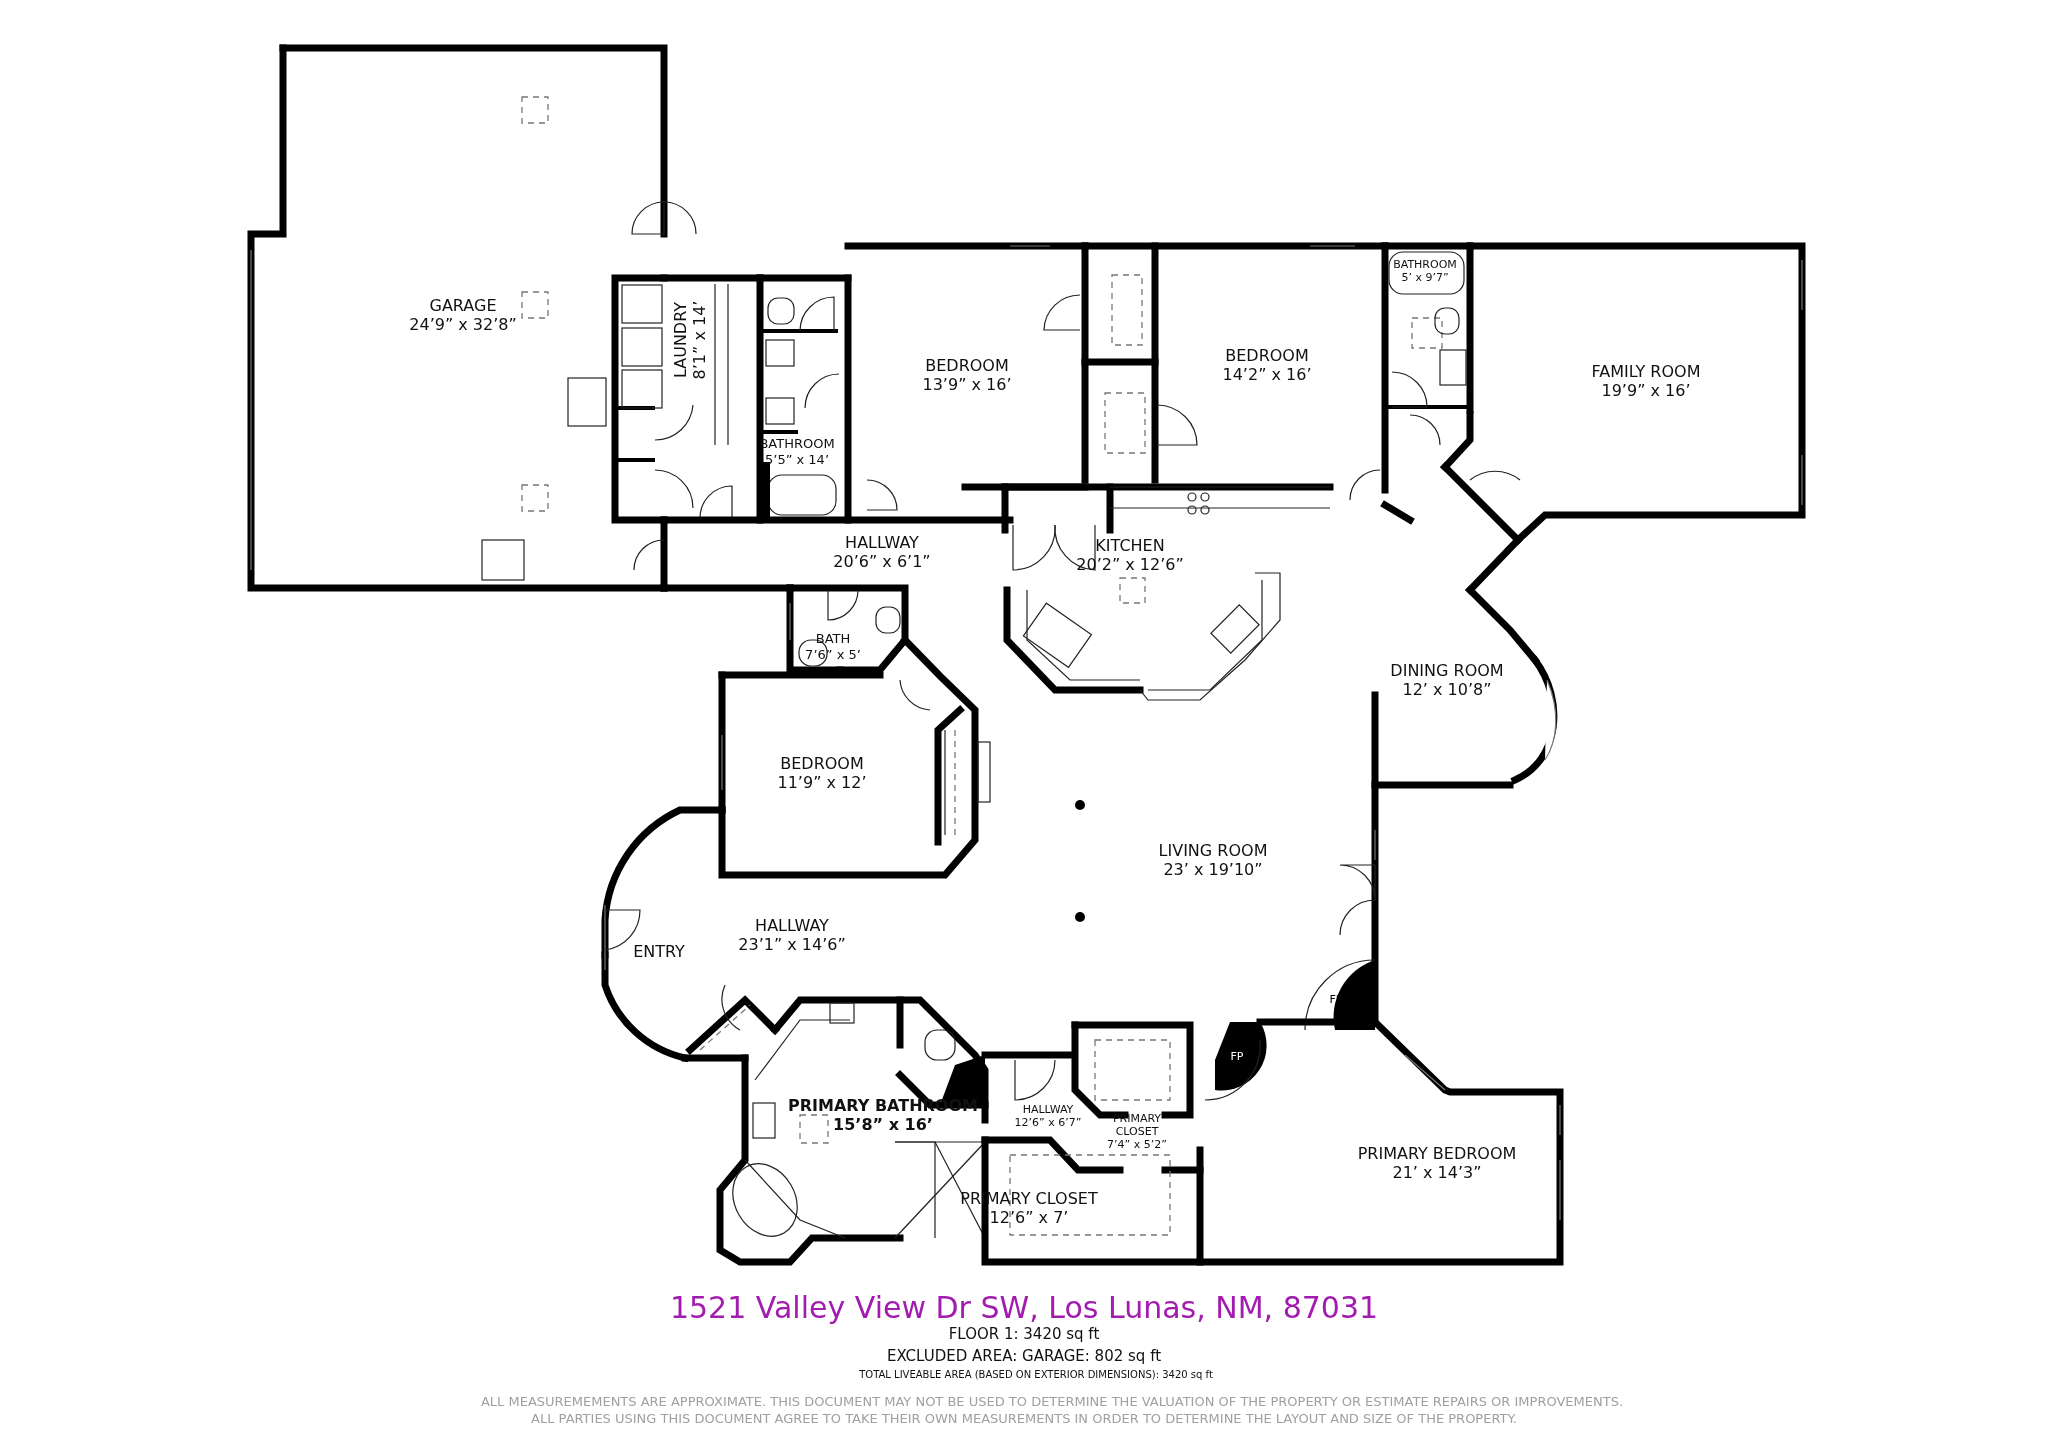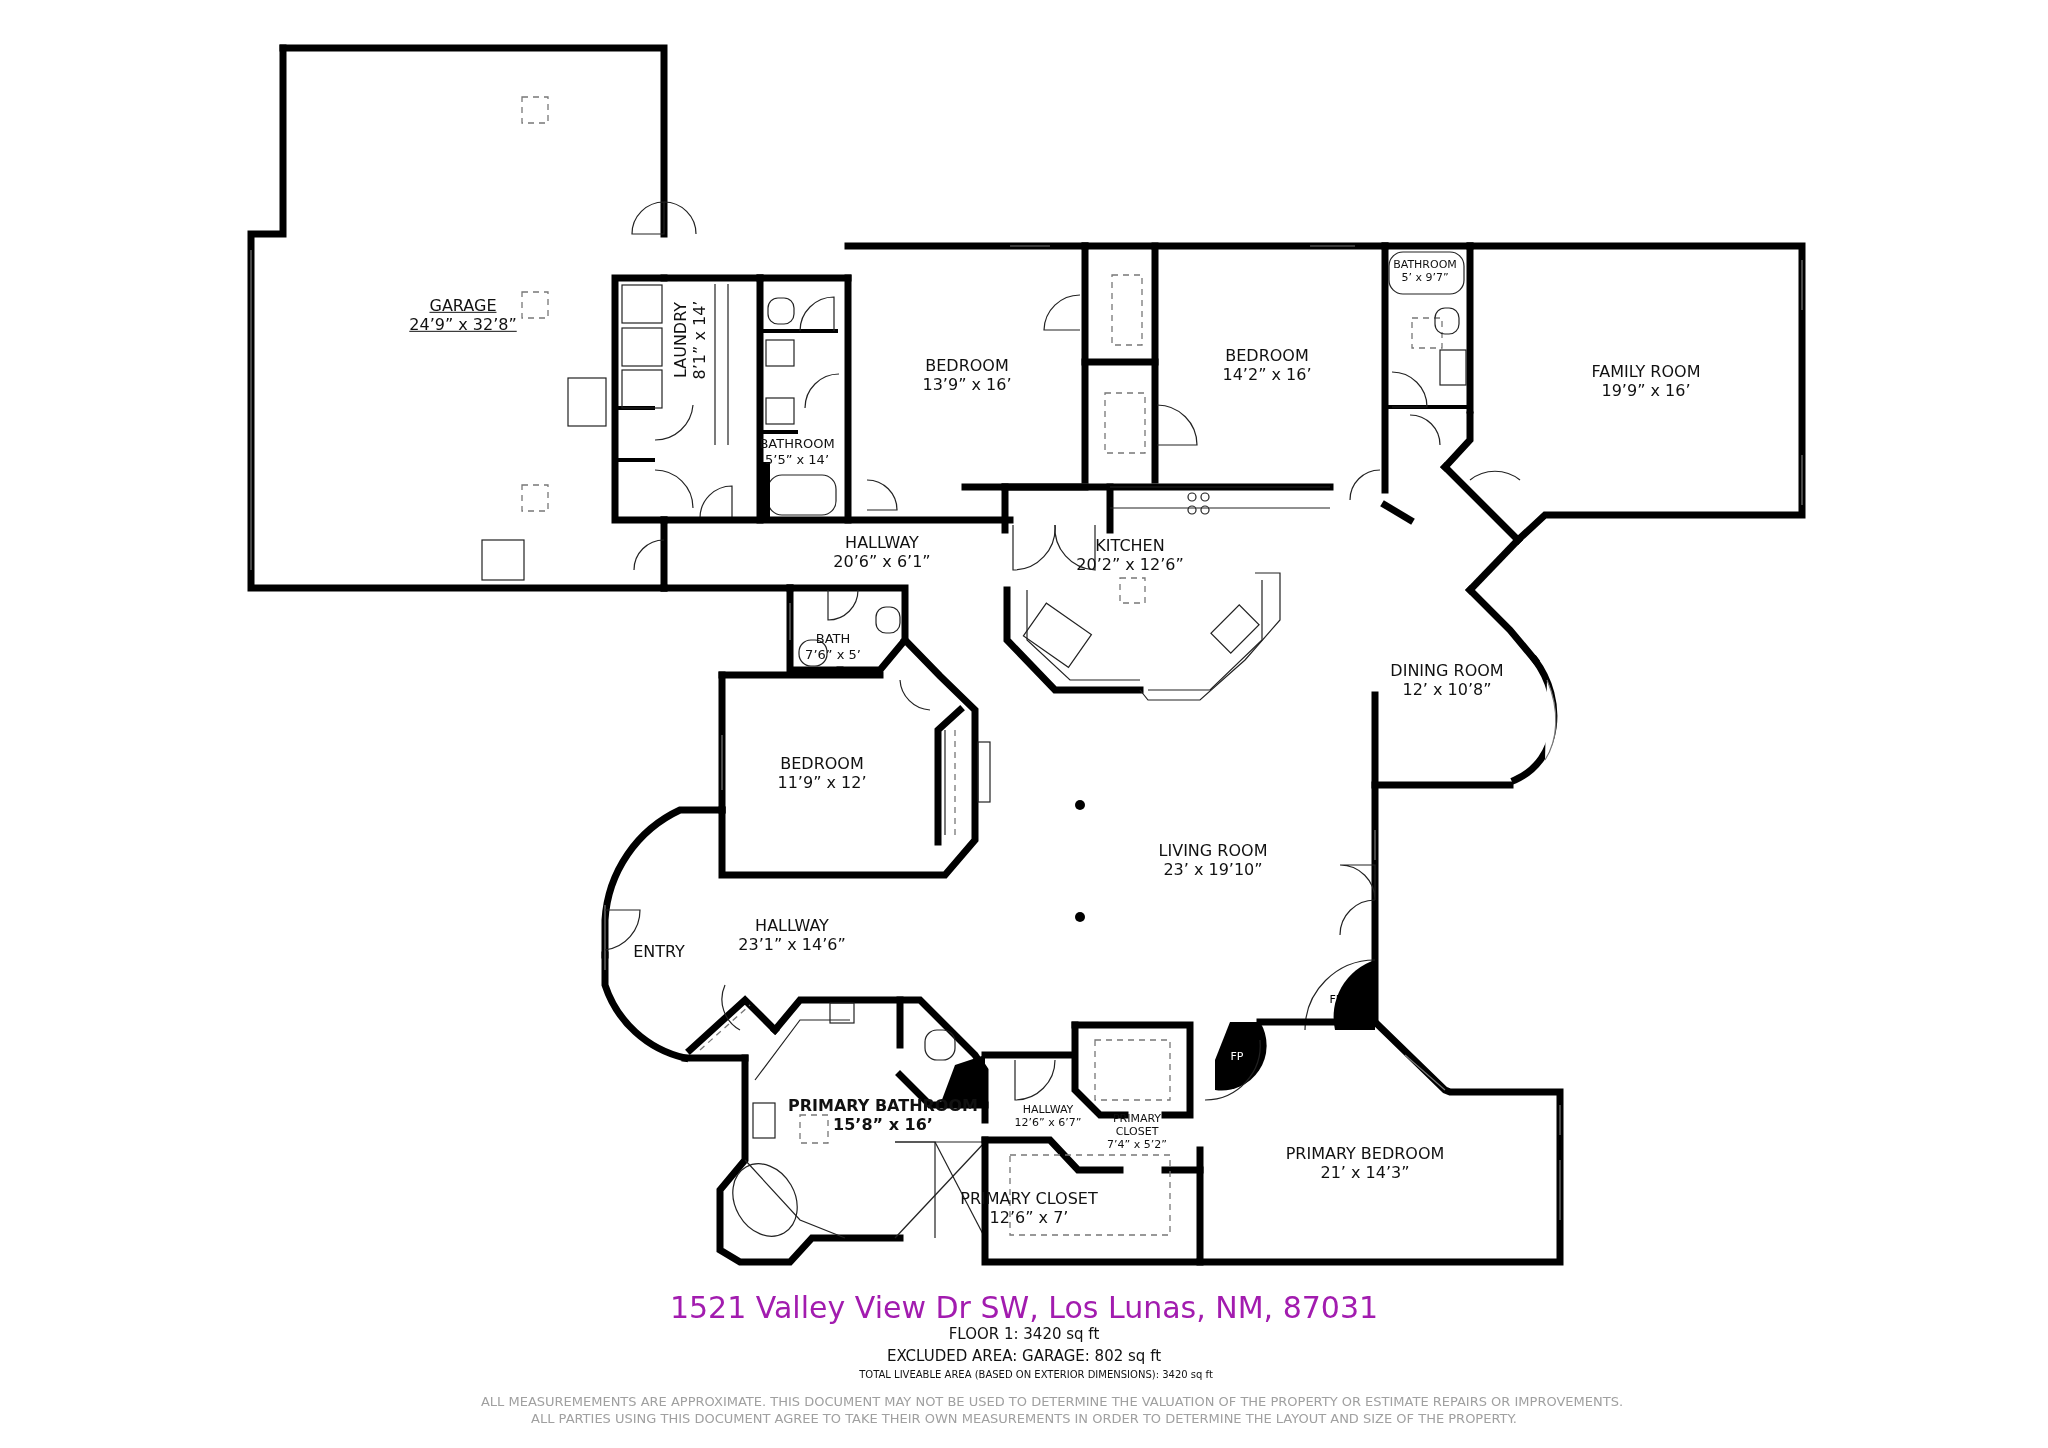--- a/index.html
+++ b/index.html
@@ -233,21 +233,21 @@
   </g>
 
   <g>
     <polyline class="w" points="1260,1022 1375,1022 1445,1090 1450,1092 1560,1092 1560,1262 1200,1262"></polyline>
     <line class="win" x1="1405" y1="1055" x2="1445" y2="1090"></line>
     <line class="win" x1="1560" y1="1105" x2="1560" y2="1135"></line>
     <line class="win" x1="1560" y1="1160" x2="1560" y2="1220"></line>
   </g>
 </svg>
 
-<div class="lbl" style="left:463px;top:315px;text-decoration:underline;">
+<div class="lbl" style="left:463px;top:315px;">
   <span class="n">GARAGE</span>
   <span class="d">24’9” x 32’8”</span>
 </div>
 <div class="lbl vert" style="left:690px;top:340px;">
   <span class="n">LAUNDRY</span>
   <span class="d">8’1” x 14’</span>
 </div>
 <div class="lbl sm" style="left:797px;top:452px;">
   <span class="n">BATHROOM</span>
   <span class="d">5’5” x 14’</span>
@@ -309,21 +309,21 @@
 </div>
 <div class="lbl xs" style="left:1137px;top:1132px;">
   <span class="n">PRIMARY</span>
   <span class="n">CLOSET</span>
   <span class="d">7’4” x 5’2”</span>
 </div>
 <div class="lbl" style="left:1029px;top:1208px;">
   <span class="n">PRIMARY CLOSET</span>
   <span class="d">12’6” x 7’</span>
 </div>
-<div class="lbl" style="left:1365px;top:1163px;">
+<div class="lbl" style="left:1437px;top:1163px;">
   <span class="n">PRIMARY BEDROOM</span>
   <span class="d">21’ x 14’3”</span>
 </div>
 <div class="lbl xs" style="left:1336px;top:1000px;color:#000;">
   <span class="n">FP</span>
 </div>
 <div class="lbl xs" style="left:1237px;top:1057px;color:#fff;">
   <span class="n">FP</span>
 </div>
 

